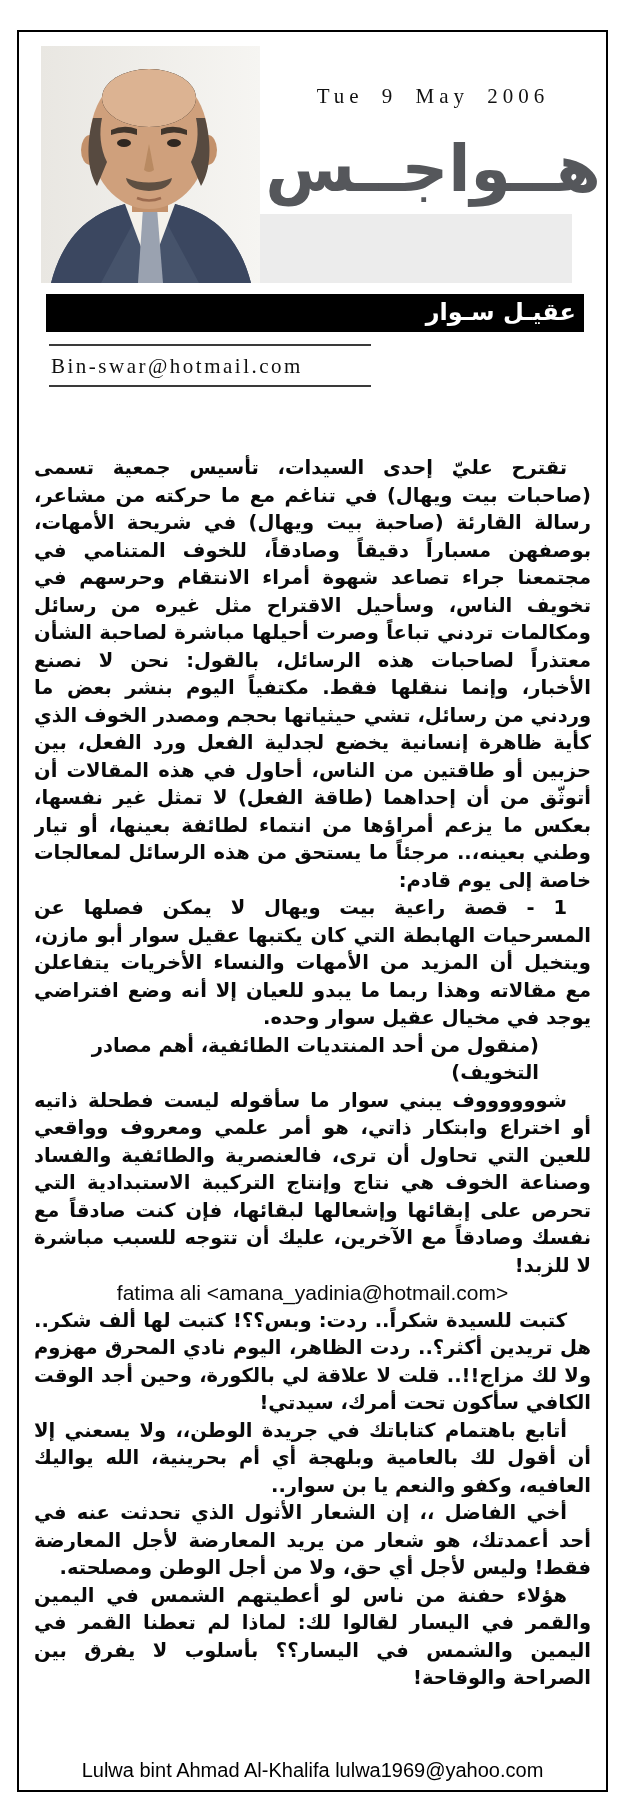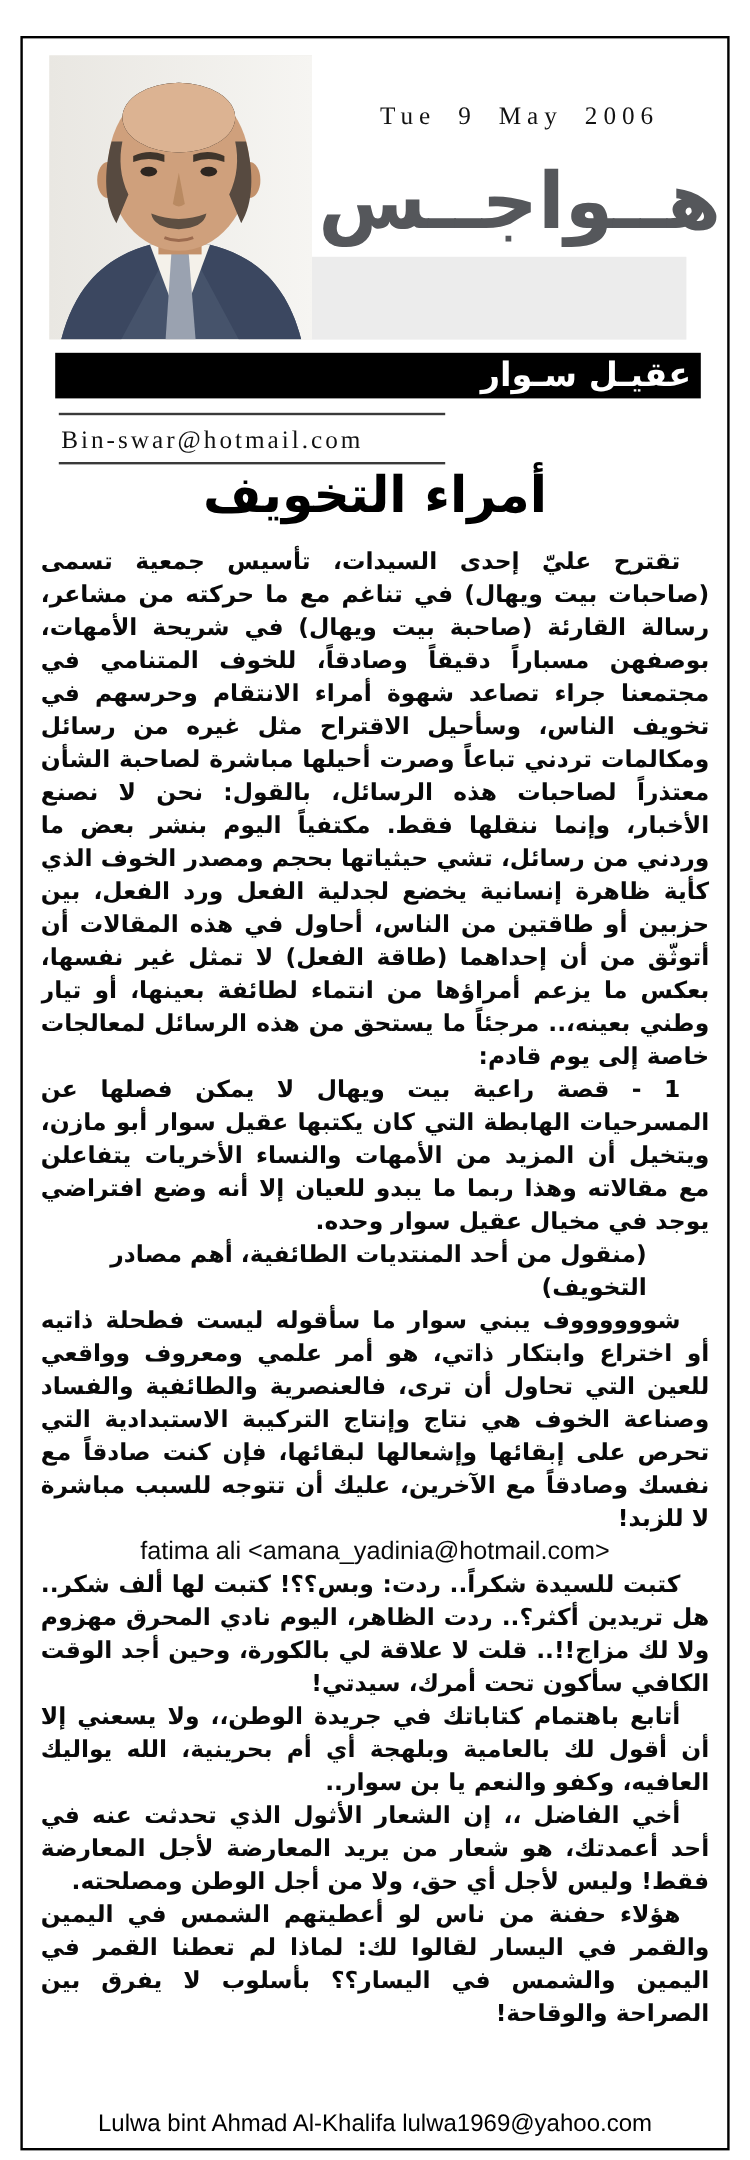--- a/index.html
+++ b/index.html
@@ -31,21 +31,21 @@
     font-size:65px; font-weight:bold; color:#55575b;
     line-height:78px;
   }
   .gray-band {
     position:absolute; left:241px; top:182px;
     width:312px; height:69px; background:#ececec;
   }
   .author-bar {
     position:absolute; left:27px; top:262px; width:538px; height:38px;
     background:#000; direction:rtl; text-align:right;
-    color:#fff; font-size:28px; font-weight:bold;
+    color:#fff; font-size:24px; font-weight:bold;
     line-height:37px; padding:0; box-sizing:border-box;
   }
   .author-bar .inner { padding-right:8px; }
   .email-box {
     position:absolute; left:30px; top:312px; width:320px;
     border-top:2px solid #3a3a3a; border-bottom:2px solid #3a3a3a;
     font-family:"Liberation Serif", serif;
     font-size:21px; letter-spacing:2.5px; color:#101010;
     padding:8px 0 6px 2px; white-space:nowrap;
   }
@@ -131,21 +131,20 @@
   <div class="column-title">هــواجــس</div>
 
   <div class="gray-band"></div>
 
   <div class="author-bar">
     <div class="inner">عقيـل سـوار</div>
   </div>
 
   <div class="email-box">Bin-swar@hotmail.com</div>
 
-  <div class="article-title">أمراء التخويف</div>
 
   <div class="body-col">
     <p class="para indent">تقترح عليّ إحدى السيدات، تأسيس جمعية تسمى (صاحبات بيت ويهال) في تناغم مع ما حركته من مشاعر، رسالة القارئة (صاحبة بيت ويهال) في شريحة الأمهات، بوصفهن مسباراً دقيقاً وصادقاً، للخوف المتنامي في مجتمعنا جراء تصاعد شهوة أمراء الانتقام وحرسهم في تخويف الناس، وسأحيل الاقتراح مثل غيره من رسائل ومكالمات تردني تباعاً وصرت أحيلها مباشرة لصاحبة الشأن معتذراً لصاحبات هذه الرسائل، بالقول: نحن لا نصنع الأخبار، وإنما ننقلها فقط.  مكتفياً اليوم بنشر بعض ما وردني من رسائل، تشي حيثياتها بحجم ومصدر الخوف الذي كأية ظاهرة إنسانية يخضع لجدلية الفعل ورد الفعل، بين حزبين أو طاقتين من الناس، أحاول في هذه المقالات أن أتوثّق من أن إحداهما (طاقة الفعل) لا تمثل غير نفسها، بعكس ما يزعم أمراؤها من انتماء لطائفة بعينها، أو تيار وطني بعينه،.. مرجئاً ما يستحق من هذه الرسائل لمعالجات خاصة إلى يوم قادم:</p>
     <p class="para indent">1 - قصة راعية بيت ويهال لا يمكن فصلها عن المسرحيات الهابطة التي كان يكتبها عقيل سوار أبو مازن، ويتخيل أن المزيد من الأمهات والنساء الأخريات يتفاعلن مع مقالاته وهذا ربما ما يبدو للعيان إلا أنه وضع افتراضي يوجد في مخيال عقيل سوار وحده.</p>
     <p class="para quote">(منقول من أحد المنتديات الطائفية، أهم مصادر التخويف)</p>
     <p class="para indent">شووووووف يبني سوار ما سأقوله ليست فطحلة ذاتيه أو اختراع وابتكار ذاتي، هو أمر علمي ومعروف وواقعي للعين التي تحاول أن ترى، فالعنصرية والطائفية والفساد وصناعة الخوف هي نتاج وإنتاج التركيبة الاستبدادية التي تحرص على إبقائها وإشعالها لبقائها، فإن كنت صادقاً مع نفسك وصادقاً مع الآخرين، عليك أن تتوجه للسبب مباشرة لا للزبد!</p>
     <p class="para email-line">fatima ali &lt;amana_yadinia@hotmail.com&gt;</p>
     <p class="para indent">كتبت للسيدة شكراً.. ردت: وبس؟؟! كتبت لها ألف شكر.. هل تريدين أكثر؟.. ردت الظاهر، اليوم نادي المحرق مهزوم ولا لك مزاج!!.. قلت لا علاقة لي بالكورة، وحين أجد الوقت الكافي سأكون تحت أمرك، سيدتي!</p>
     <p class="para indent">أتابع باهتمام كتاباتك في جريدة الوطن،، ولا يسعني إلا أن أقول لك بالعامية وبلهجة أي أم بحرينية، الله يواليك العافيه، وكفو والنعم يا بن سوار..</p>
     <p class="para indent">أخي الفاضل ،، إن الشعار الأثول الذي تحدثت عنه في أحد أعمدتك، هو شعار من يريد المعارضة لأجل المعارضة فقط! وليس لأجل أي حق، ولا من أجل الوطن ومصلحته.</p>

